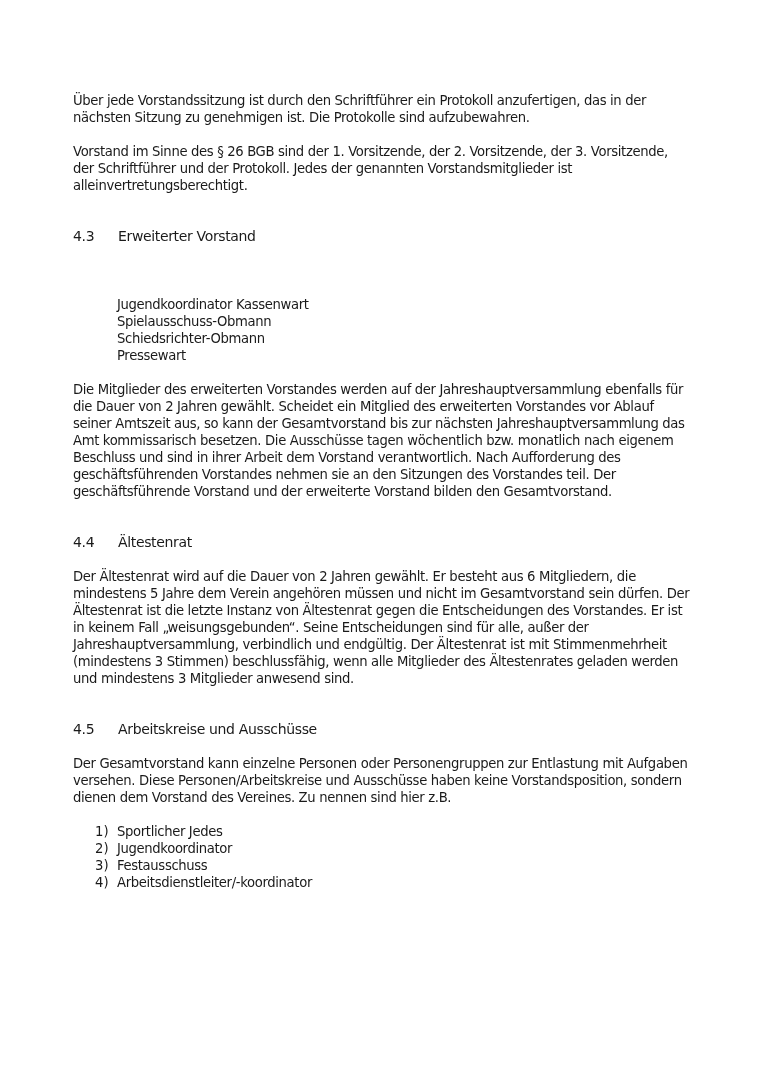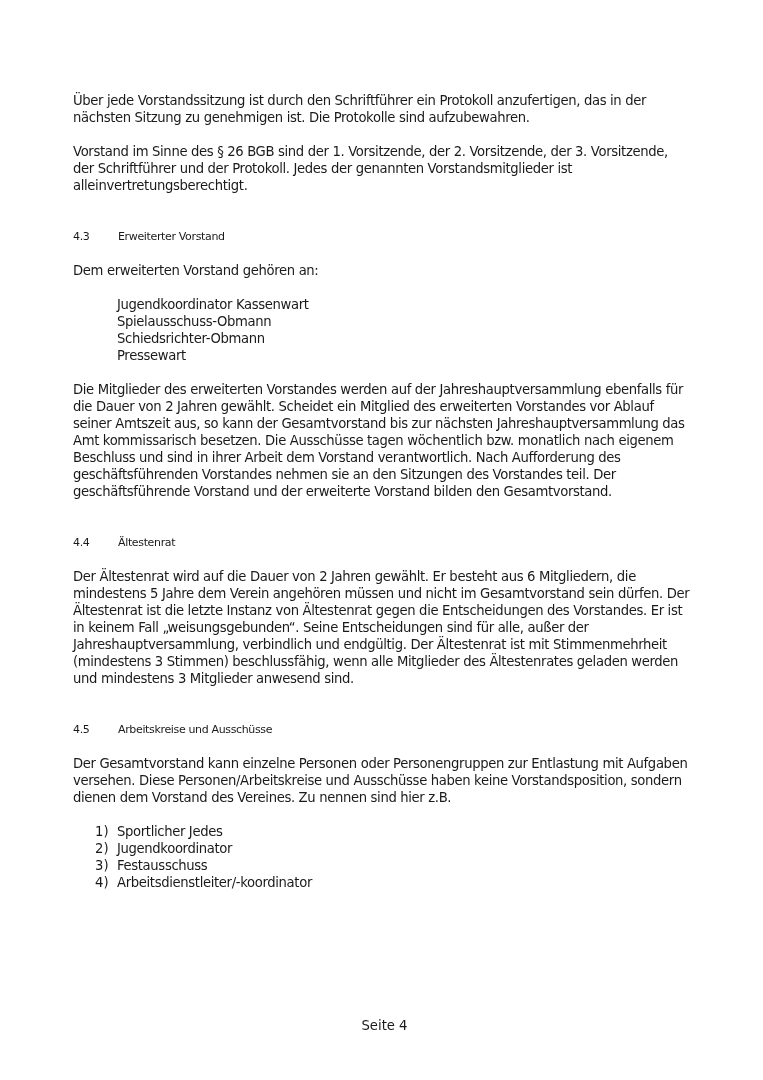--- a/index.html
+++ b/index.html
@@ -26,21 +26,21 @@
       position: absolute;
       left: 73px;
       font-size: 13.2px;
       line-height: 17px;
       white-space: nowrap;
       letter-spacing: -0.35px;
     }
     .heading {
       position: absolute;
       left: 73px;
-      font-size: 11px;
+      font-size: 14px;
       line-height: 17px;
       white-space: nowrap;
       letter-spacing: -0.35px;
     }
     .heading .num {
       display: inline-block;
       width: 45px;
     }
     .indent {
       left: 117px;
@@ -84,21 +84,20 @@
 
   <div>
     <div class="line" style="top:143px">Vorstand im Sinne des § 26 BGB sind der 1. Vorsitzende, der 2. Vorsitzende, der 3. Vorsitzende,</div>
     <div class="line" style="top:160px">der Schriftführer und der Protokoll. Jedes der genannten Vorstandsmitglieder ist</div>
     <div class="line" style="top:177px">alleinvertretungsberechtigt.</div>
   </div>
 
   <div class="heading" style="top:228px">
     <span class="num">4.3</span><span>Erweiterter Vorstand</span>
   </div>
-  <div class="line" style="top:262px">Dem erweiterten Vorstand gehören an:</div>
 
   <div>
     <div class="line indent" style="top:296px">Jugendkoordinator Kassenwart</div>
     <div class="line indent" style="top:313px">Spielausschuss-Obmann</div>
     <div class="line indent" style="top:330px">Schiedsrichter-Obmann</div>
     <div class="line indent" style="top:347px">Pressewart</div>
   </div>
 
   <div>
     <div class="line" style="top:381px">Die Mitglieder des erweiterten Vorstandes werden auf der Jahreshauptversammlung ebenfalls für</div>
@@ -146,15 +145,14 @@
     <div>
       <span class="olnum" style="top:857px">3)</span>
       <span class="olitem" style="top:857px">Festausschuss</span>
     </div>
     <div>
       <span class="olnum" style="top:874px">4)</span>
       <span class="olitem" style="top:874px">Arbeitsdienstleiter/-koordinator</span>
     </div>
   </div>
 
-  <div class="footer">Seite 4</div>
 
 </div>
 
 </body></html>

